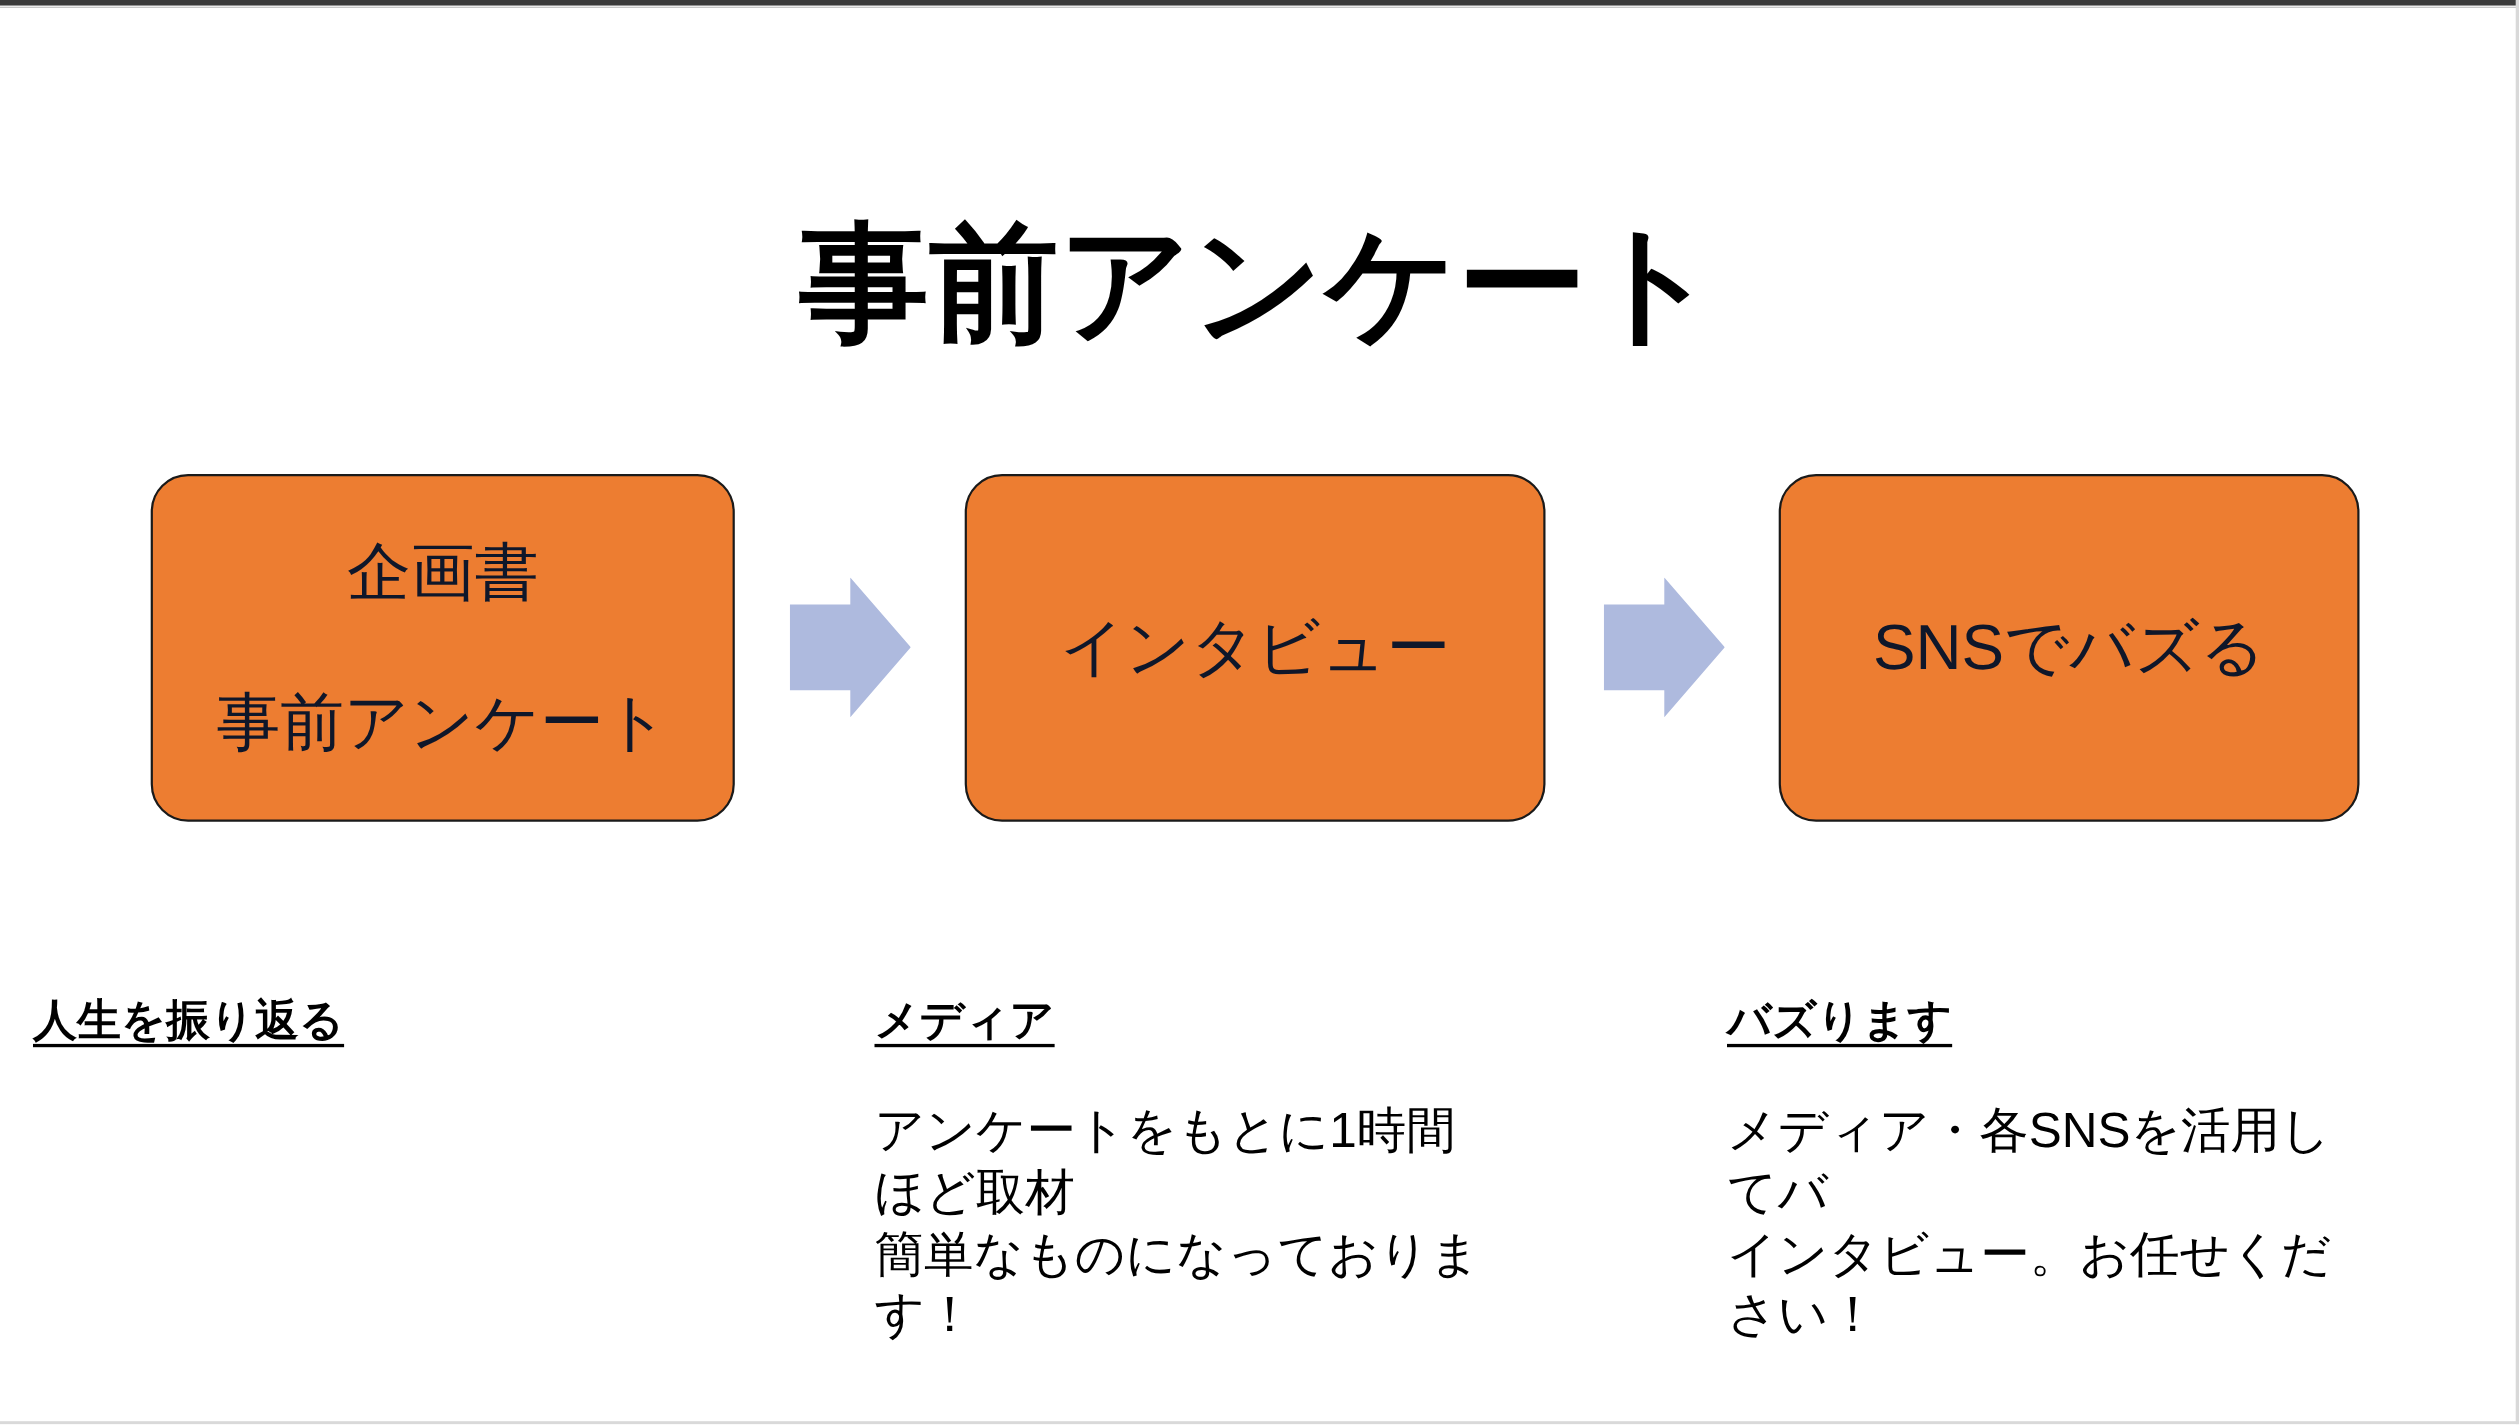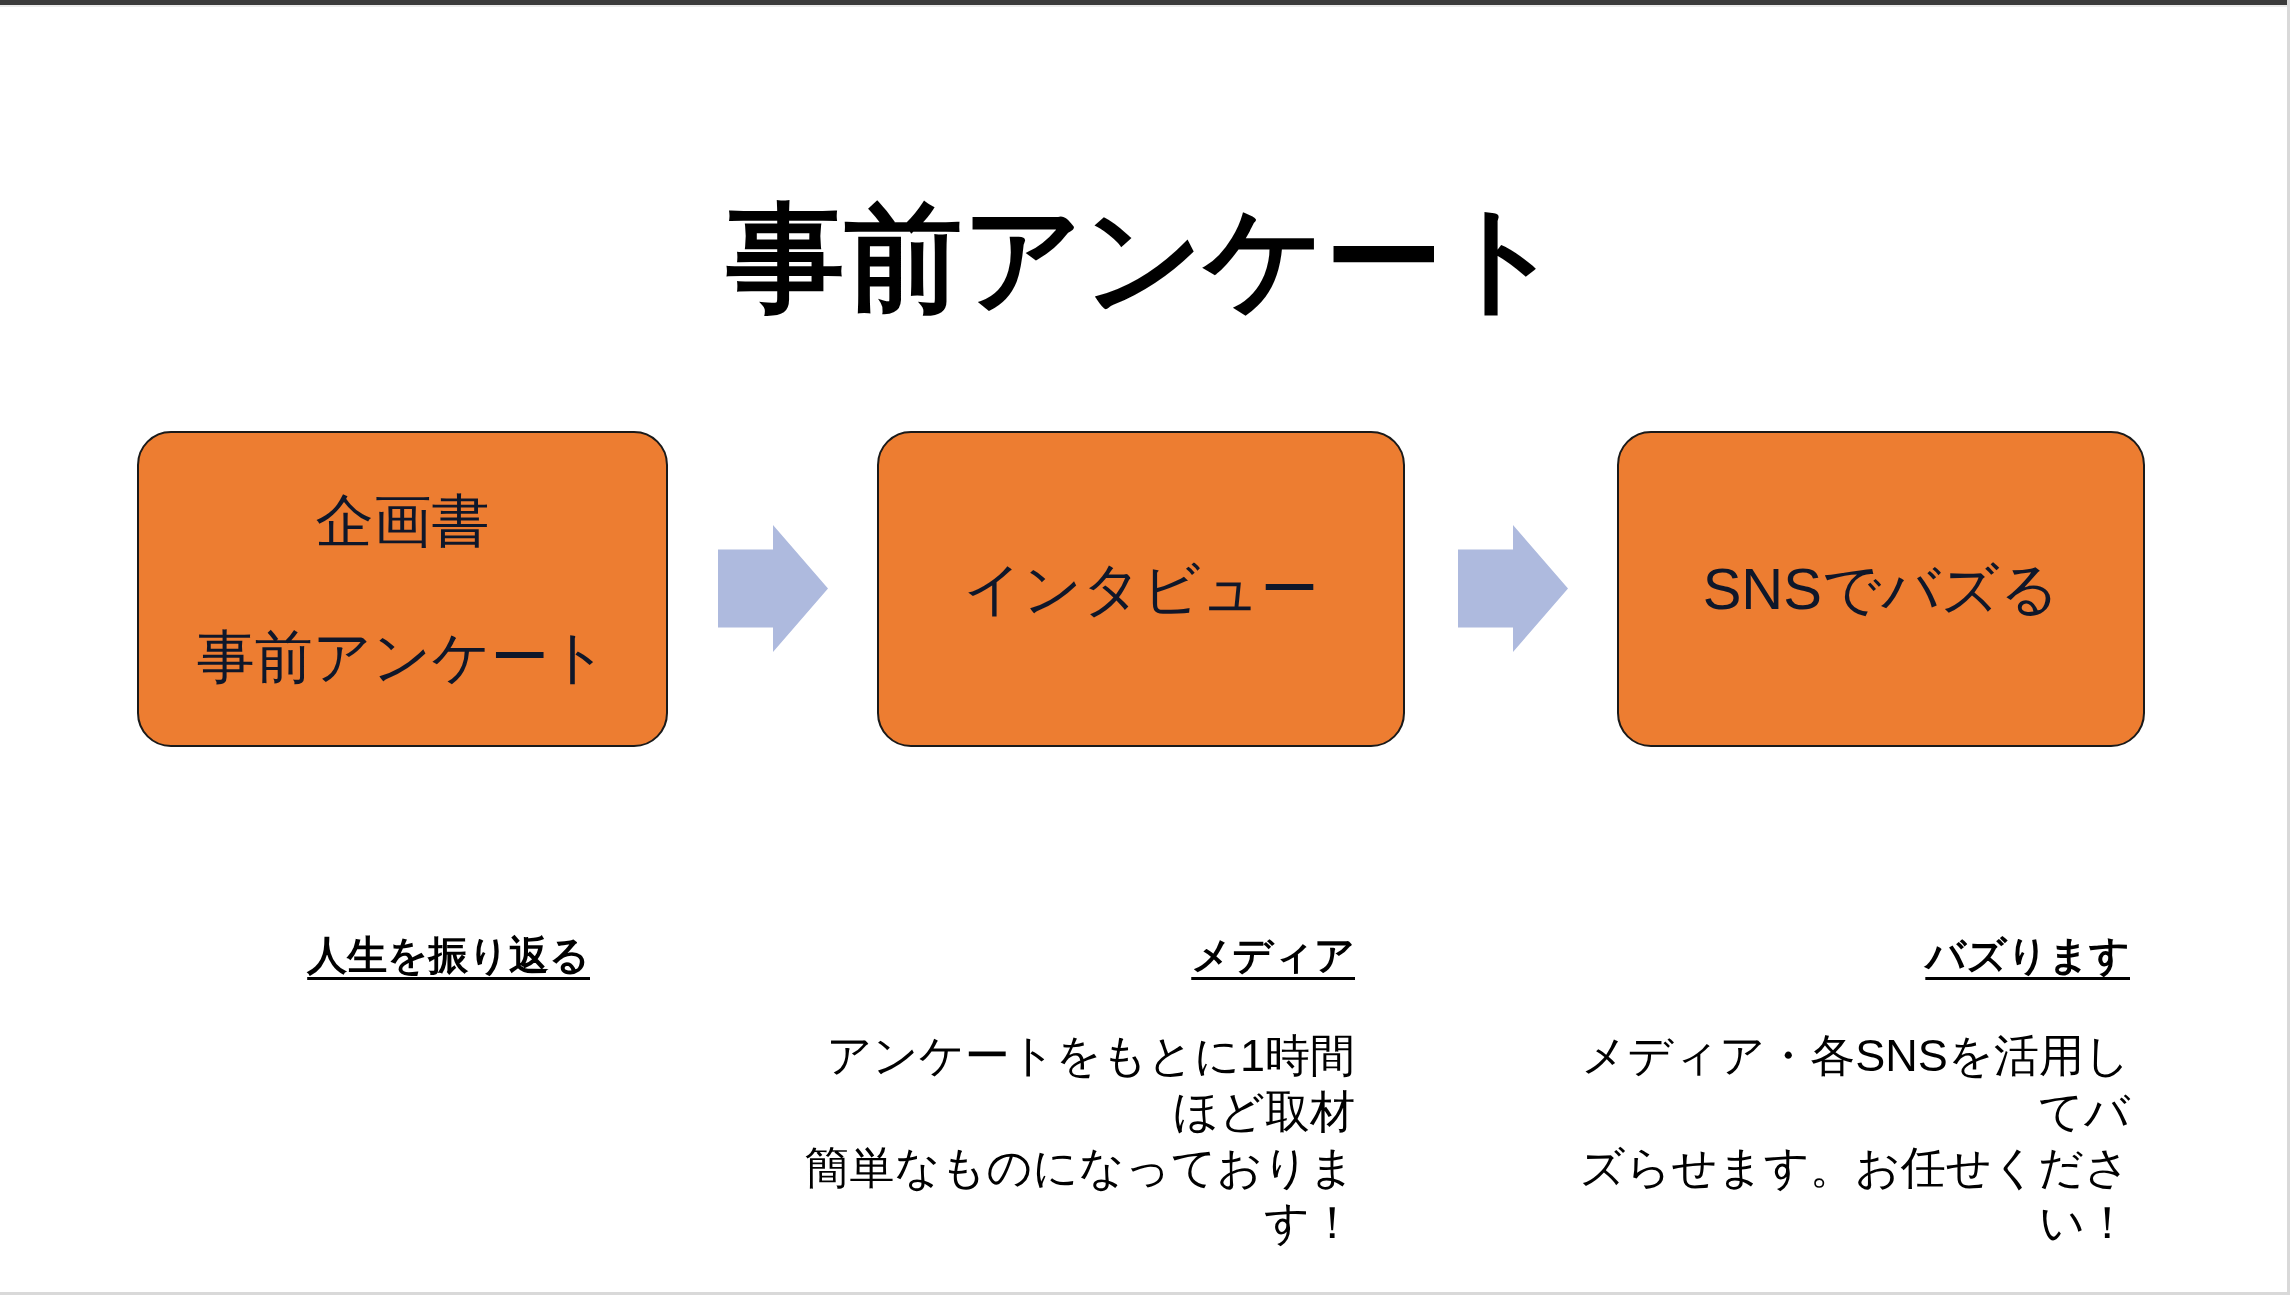--- a/index.html
+++ b/index.html
@@ -69,23 +69,23 @@
     top: 525px;
     width: 110px;
     height: 127px;
     color: var(--arrow-fill, #AEBADE);
   }
   .arrow-1 { left: 718px; }
   .arrow-2 { left: 1458px; }
   .flow-arrow svg { display: block; width: 100%; height: 100%; }
   .note {
     position: absolute;
-    top: 928px;
+    top: 900px;
     width: 560px;
-    text-align: right;
+    text-align: left;
   }
   .note-1 { left: 30px; }
   .note-2 { left: 795px; }
   .note-3 { left: 1570px; }
   .note-heading {
     font-size: 40px;
     font-weight: 800;
     text-decoration: underline;
     text-decoration-thickness: 3px;
     text-underline-offset: 8px;
@@ -137,18 +137,18 @@
 
   <div class="note note-2">
     <p class="note-heading">メディア</p>
     <p class="note-body">アンケートをもとに1時間ほど取材
 簡単なものになっております！</p>
   </div>
 
   <div class="note note-3">
     <p class="note-heading">バズります</p>
     <p class="note-body">メディア・各SNSを活用してバ
-ズらせます。お任せください！</p>
+インタビュー。お任せください！</p>
   </div>
 
   <div class="frame"></div>
 
 </div>
 
 </body></html>

